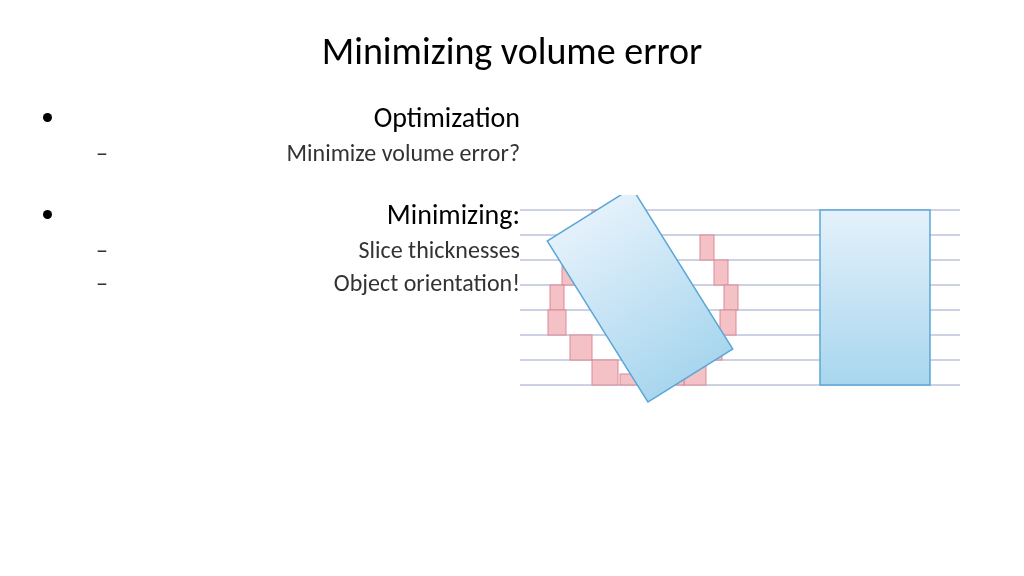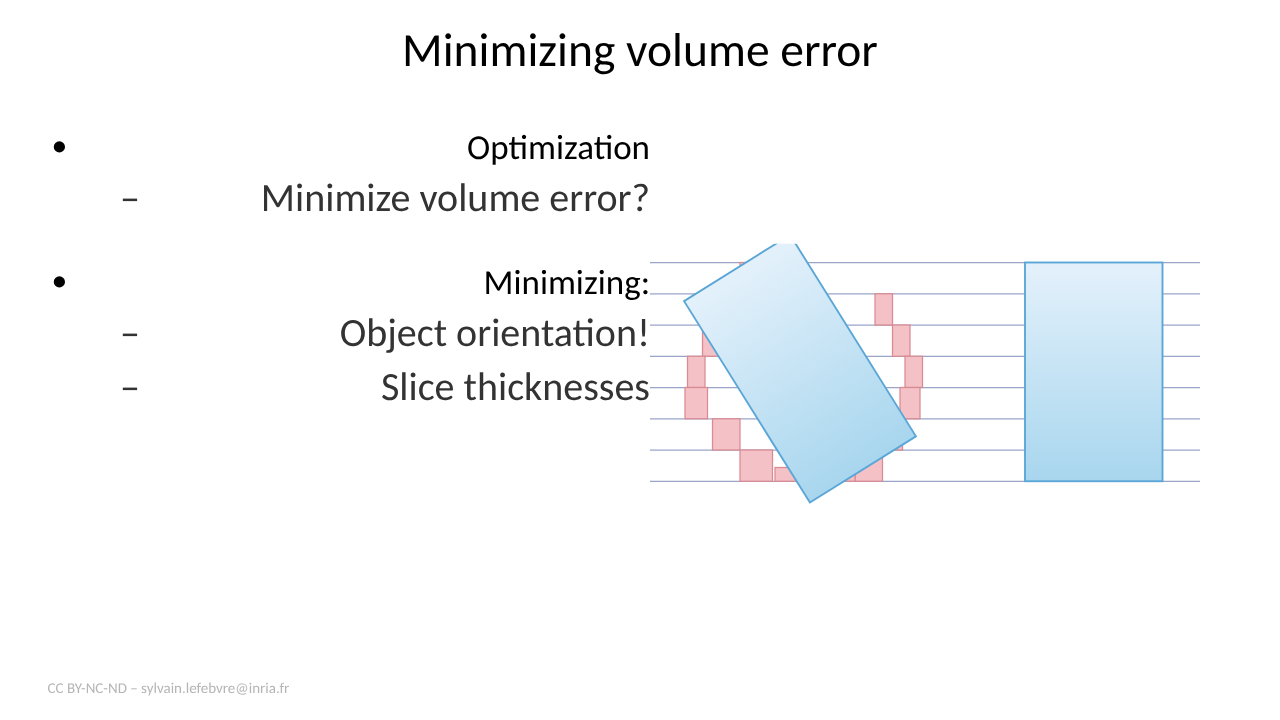--- a/index.html
+++ b/index.html
@@ -1,23 +1,23 @@
 <!DOCTYPE html>
 <html><head>
 <meta charset="utf-8">
 <style>
   * { box-sizing: border-box; margin: 0; padding: 0; }
   html, body { width: 1024px; height: 576px; background: #fff; font-family: Calibri, "Segoe UI", Arial, sans-serif; color: #000; overflow: hidden; }
   .slide { position: relative; width: 1024px; height: 576px; }
-  .title { position: absolute; top: 18px; left: 0; width: 100%; text-align: center; font-size: 38px; font-weight: 400; }
+  .title { position: absolute; top: 28px; left: 0; width: 100%; text-align: center; font-size: 38px; font-weight: 400; }
   .body { position: absolute; top: 100px; left: 40px; width: 480px; }
   ul.lvl1 { list-style: disc; padding-left: 28px; }
   ul.lvl1 > li { font-size: 28px; margin-bottom: 4px; text-align: right; }
   ul.lvl2 { list-style: none; padding-left: 28px; margin-top: 2px; margin-bottom: 28px; }
-  ul.lvl2 > li { font-size: 32px; color: #333; position: relative; padding-left: 18px; line-height: 1.35; }
+  ul.lvl2 > li { font-size: 24px; color: #333; position: relative; padding-left: 18px; line-height: 1.35; }
   ul.lvl2 > li::before { content: "–"; position: absolute; left: 0; }
   .footer { position: absolute; left: 38px; bottom: 18px; font-size: 12px; color: #b5b5b5; }
   .figure { position: absolute; top: 195px; left: 520px; width: 440px; height: 210px; }
 </style>
 </head>
 <body>
 
 <div class="slide">
   <div class="title">Minimizing volume error</div>
 
@@ -25,22 +25,22 @@
     <ul class="lvl1">
       <li>
         <span>Optimization</span>
         <ul class="lvl2">
           <li>Minimize volume error?</li>
         </ul>
       </li>
       <li>
         <span>Minimizing:</span>
         <ul class="lvl2">
+          <li>Slice thicknesses</li>
           <li>Object orientation!</li>
-          <li>Slice thicknesses</li>
         </ul>
       </li>
     </ul>
   </div>
 
   <div class="figure">
     <svg viewBox="0 0 440 210" width="440" height="210">
       <defs>
         <linearGradient id="blueGrad" x1="0" y1="0" x2="0" y2="1">
           <stop offset="0%" stop-color="#e4f1fb"></stop>
@@ -79,14 +79,13 @@
       </g>
 
       <g transform="translate(120,100) rotate(-32)">
         <rect x="-50" y="-95" width="100" height="190" fill="url(#blueGrad)" stroke="#5aa6d6" stroke-width="1.5"></rect>
       </g>
 
       <rect x="300" y="15" width="110" height="175" fill="url(#blueGrad)" stroke="#5aa6d6" stroke-width="1.5"></rect>
     </svg>
   </div>
 
-  <div class="footer">CC BY-NC-ND – sylvain.lefebvre@inria.fr</div>
 </div>
 
 </body></html>

